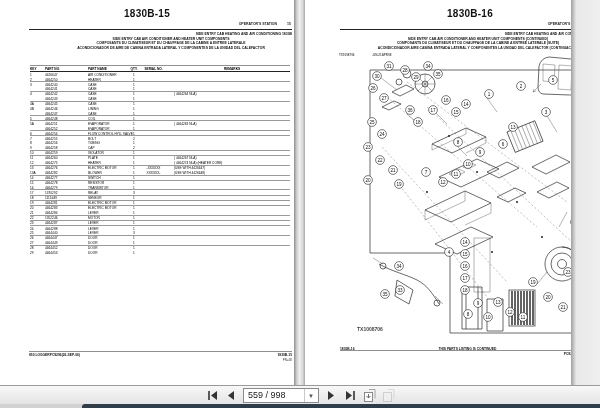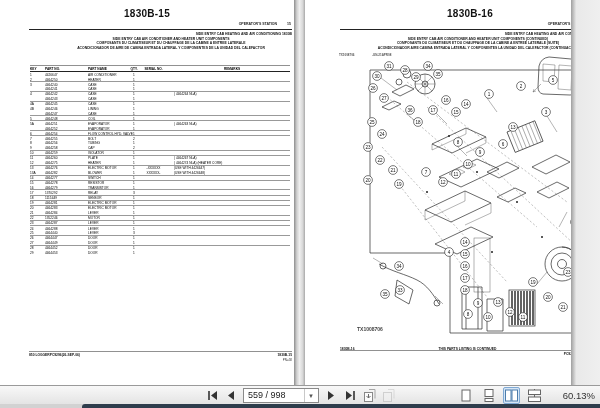--- a/index.html
+++ b/index.html
@@ -823,45 +823,18 @@
           </svg>
       </div>
       <div class="navbtn doc-ico dim">
         <svg width="13" height="13">
             <rect x="1.5" y="3.5" width="8" height="9" fill="#f2f2f2" stroke="#aaa"></rect>
             <path d="M6,0.5 h6 v9" fill="none" stroke="#bbb"></path>
           </svg>
       </div>
     </div>
 
-    <div class="tb-right">
-      <div class="layout-ico">
-        <svg width="10" height="13">
-            <rect x="1" y="1" width="8" height="11" fill="#fff" stroke="#666"></rect>
-          </svg>
-      </div>
-      <div class="layout-ico">
-        <svg width="10" height="13">
-            <rect x="1" y="0.5" width="8" height="7" fill="#fff" stroke="#666"></rect>
-            <rect x="1" y="9.5" width="8" height="3" fill="#fff" stroke="#666"></rect>
-          </svg>
-      </div>
-      <div class="layout-ico active">
-        <svg width="13" height="13">
-            <rect x="0.5" y="1" width="5.5" height="11" fill="#fff" stroke="#4d7dab"></rect>
-            <rect x="7" y="1" width="5.5" height="11" fill="#fff" stroke="#4d7dab"></rect>
-          </svg>
-      </div>
-      <div class="layout-ico">
-        <svg width="13" height="13">
-            <path d="M6.5,0 V13" stroke="#666"></path>
-            <rect x="0.5" y="1" width="12" height="4.5" fill="#fff" stroke="#666"></rect>
-            <rect x="0.5" y="8" width="12" height="4.5" fill="#fff" stroke="#666"></rect>
-          </svg>
-      </div>
-      <span class="zoomtxt">60.13%</span>
-    </div>
   </div>
 
   <div class="bottomstrip">
     <div class="bottombar"></div>
   </div>
 </div>
 
 </body></html>

